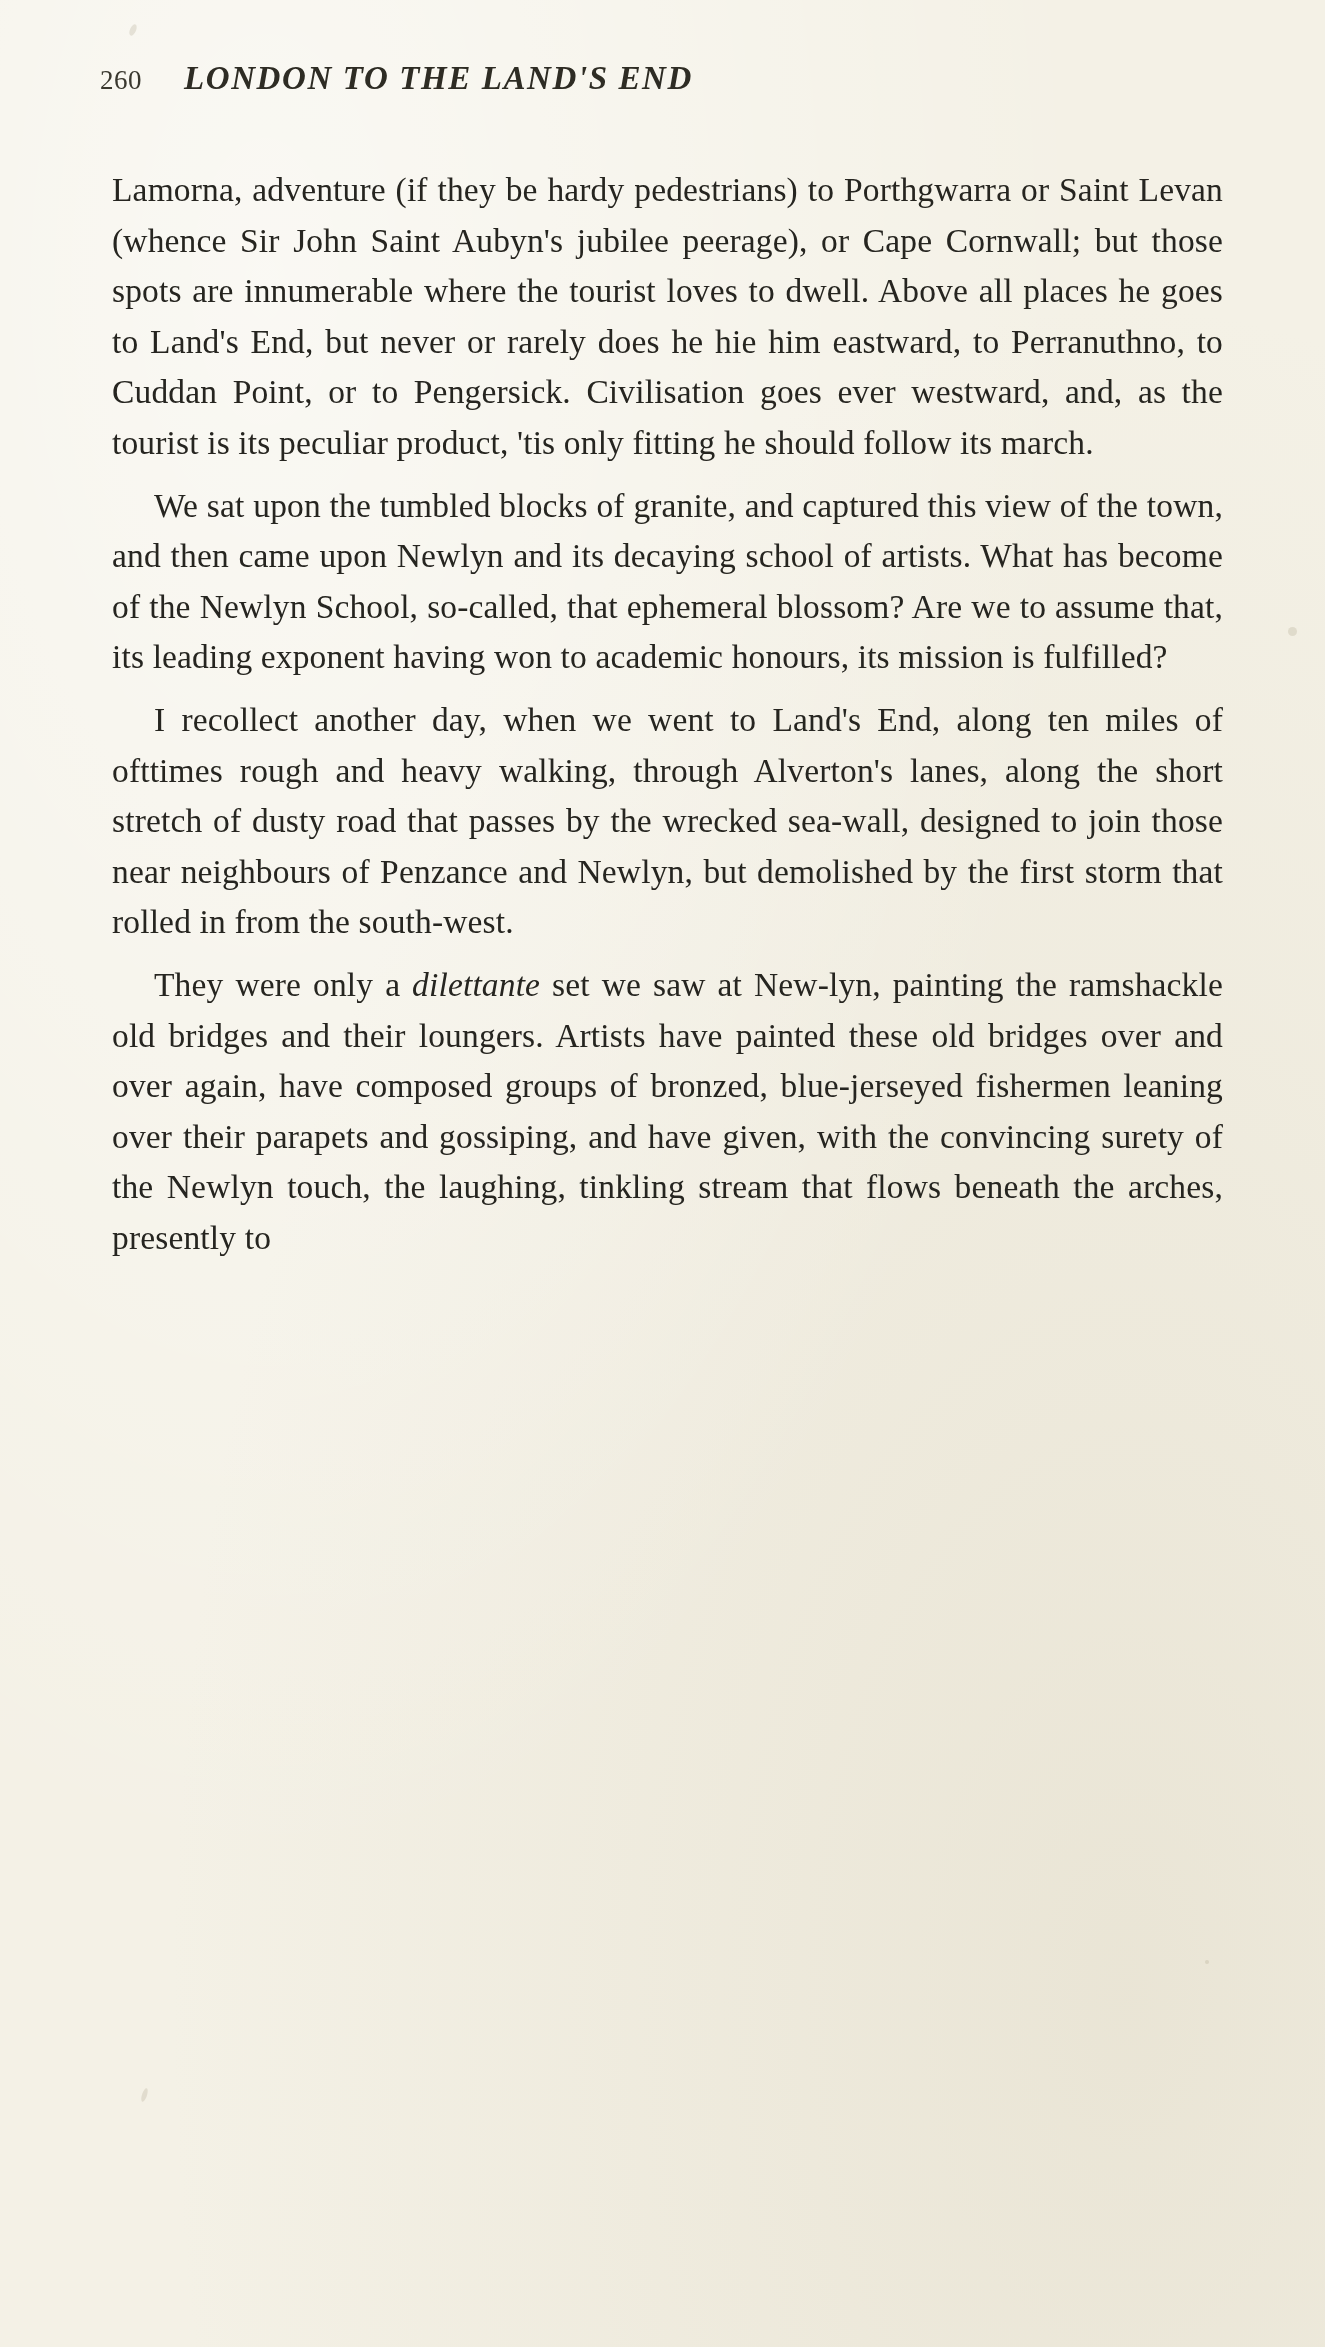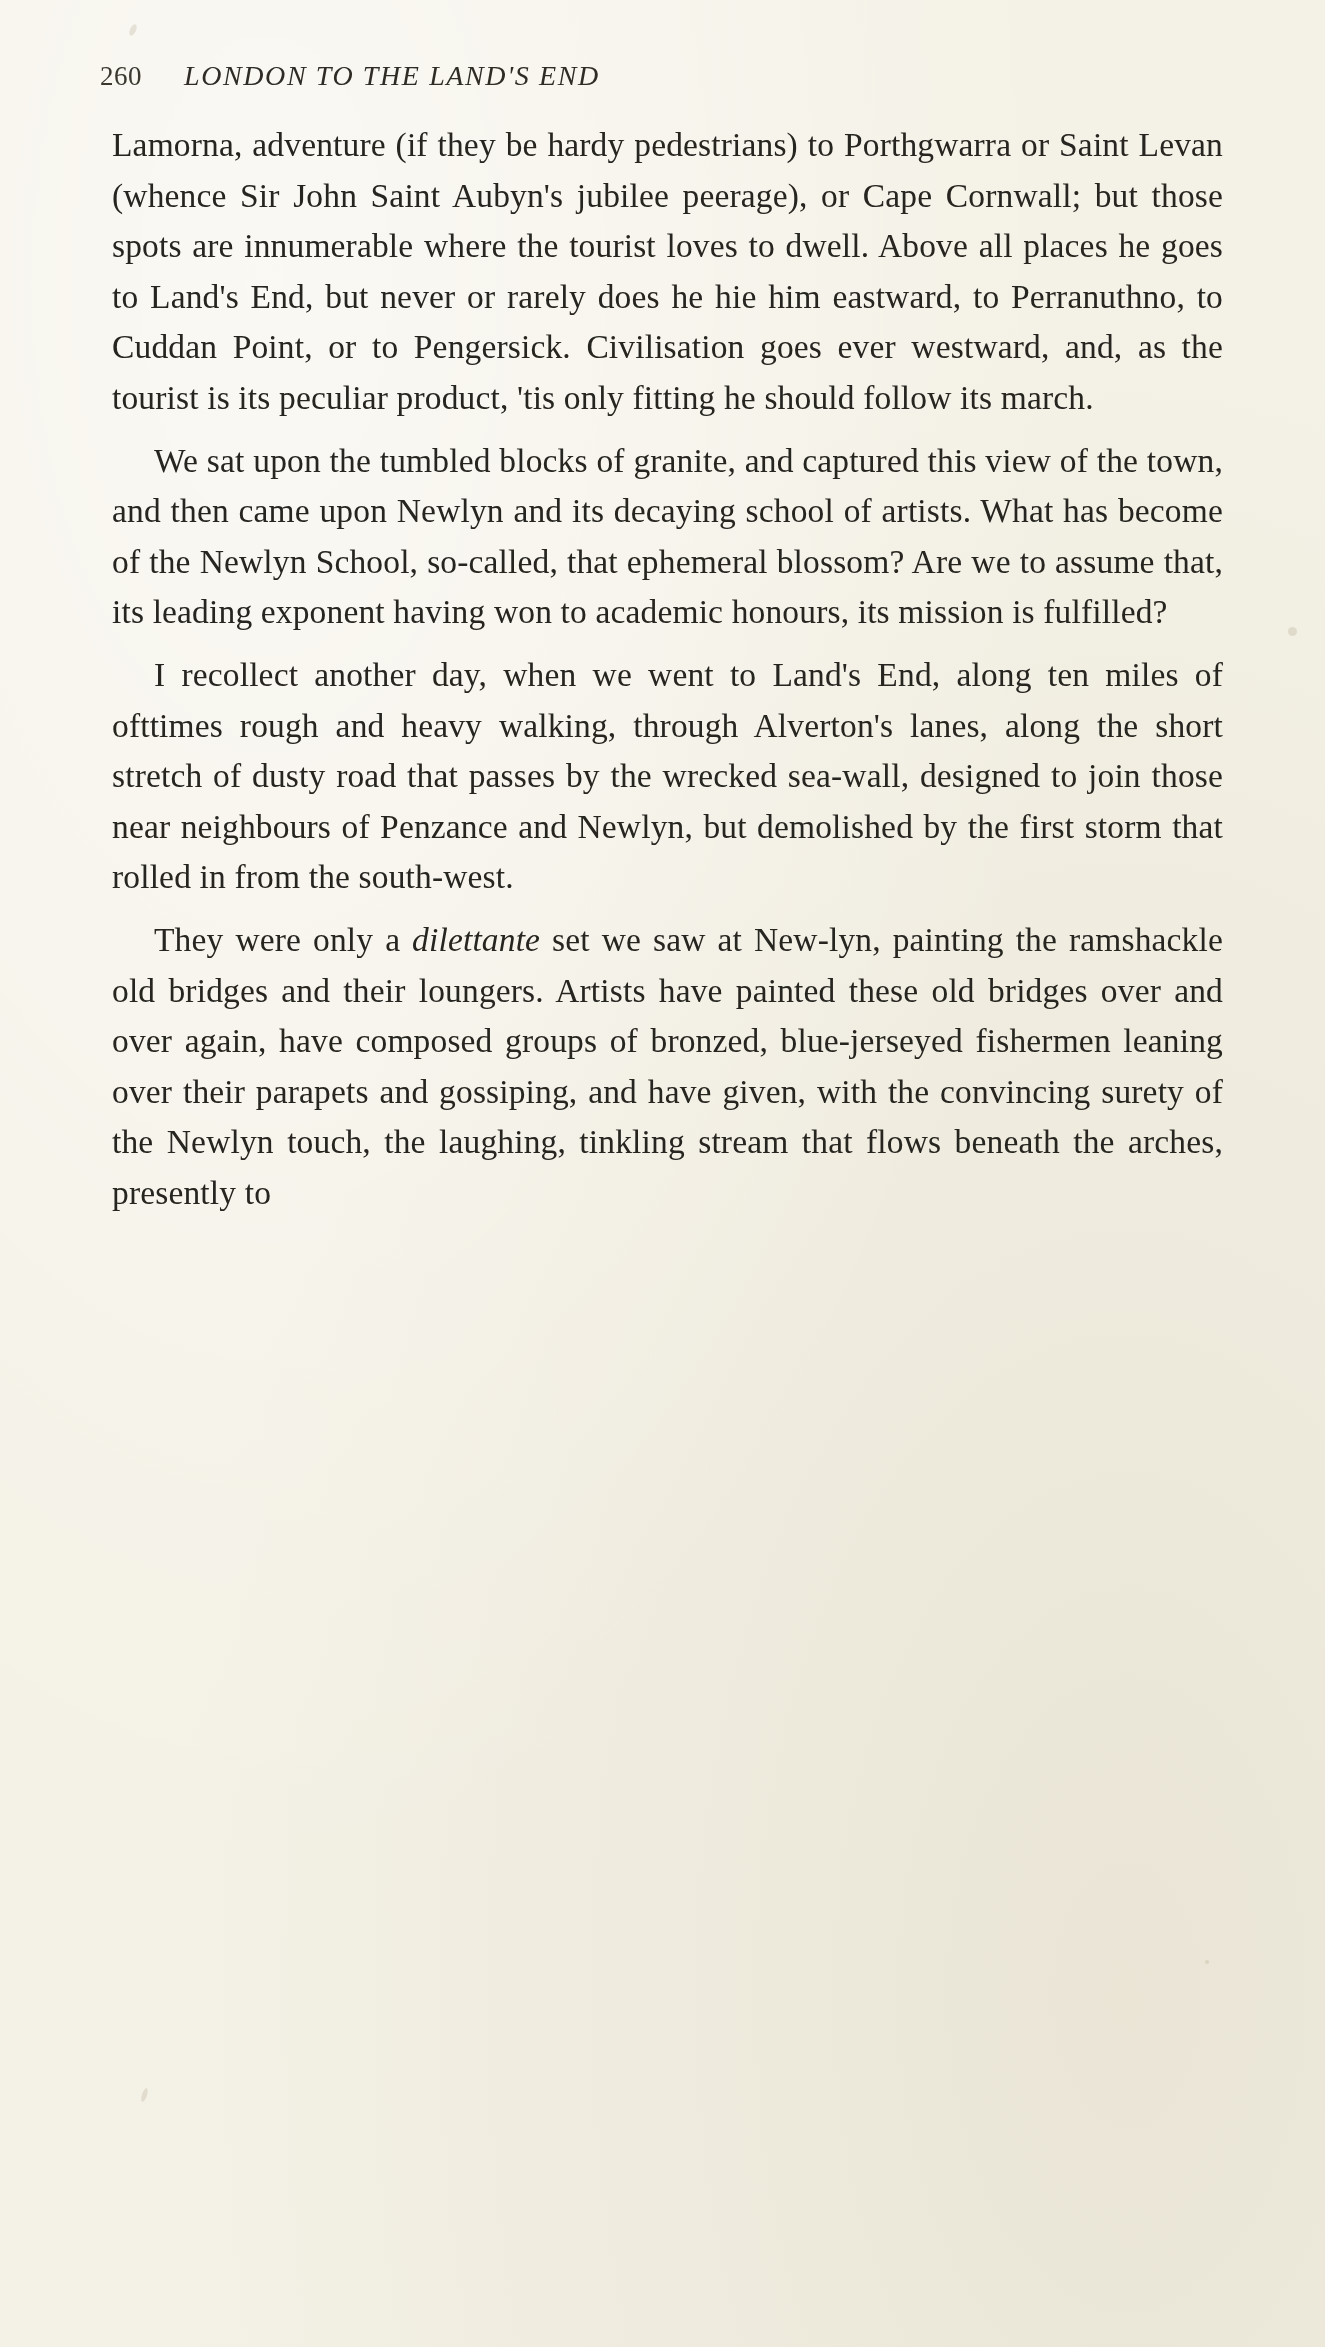--- a/index.html
+++ b/index.html
@@ -27,33 +27,33 @@
     position: absolute;
     left: 96px;
     top: 60px;
     width: 1145px;
   }
   .header {
     display: flex;
     align-items: baseline;
     gap: 42px;
     padding-left: 4px;
-    margin-bottom: 28px;
+    margin-bottom: 68px;
   }
   .folio {
     font-family: "Liberation Serif", serif;
     font-size: 27px;
     letter-spacing: 0.5px;
     color: #3a382f;
   }
   .running-title {
     font-family: "Liberation Serif", serif;
     font-style: italic;
-    font-weight: 400;
-    font-size: 28px;
+    font-weight: 700;
+    font-size: 33px;
     letter-spacing: 1.6px;
     color: #2e2c24;
     white-space: nowrap;
   }
   .body-text {
     padding: 0 6px 0 4px;
   }
   .para {
     font-size: 33.5px;
     line-height: 50.6px;

